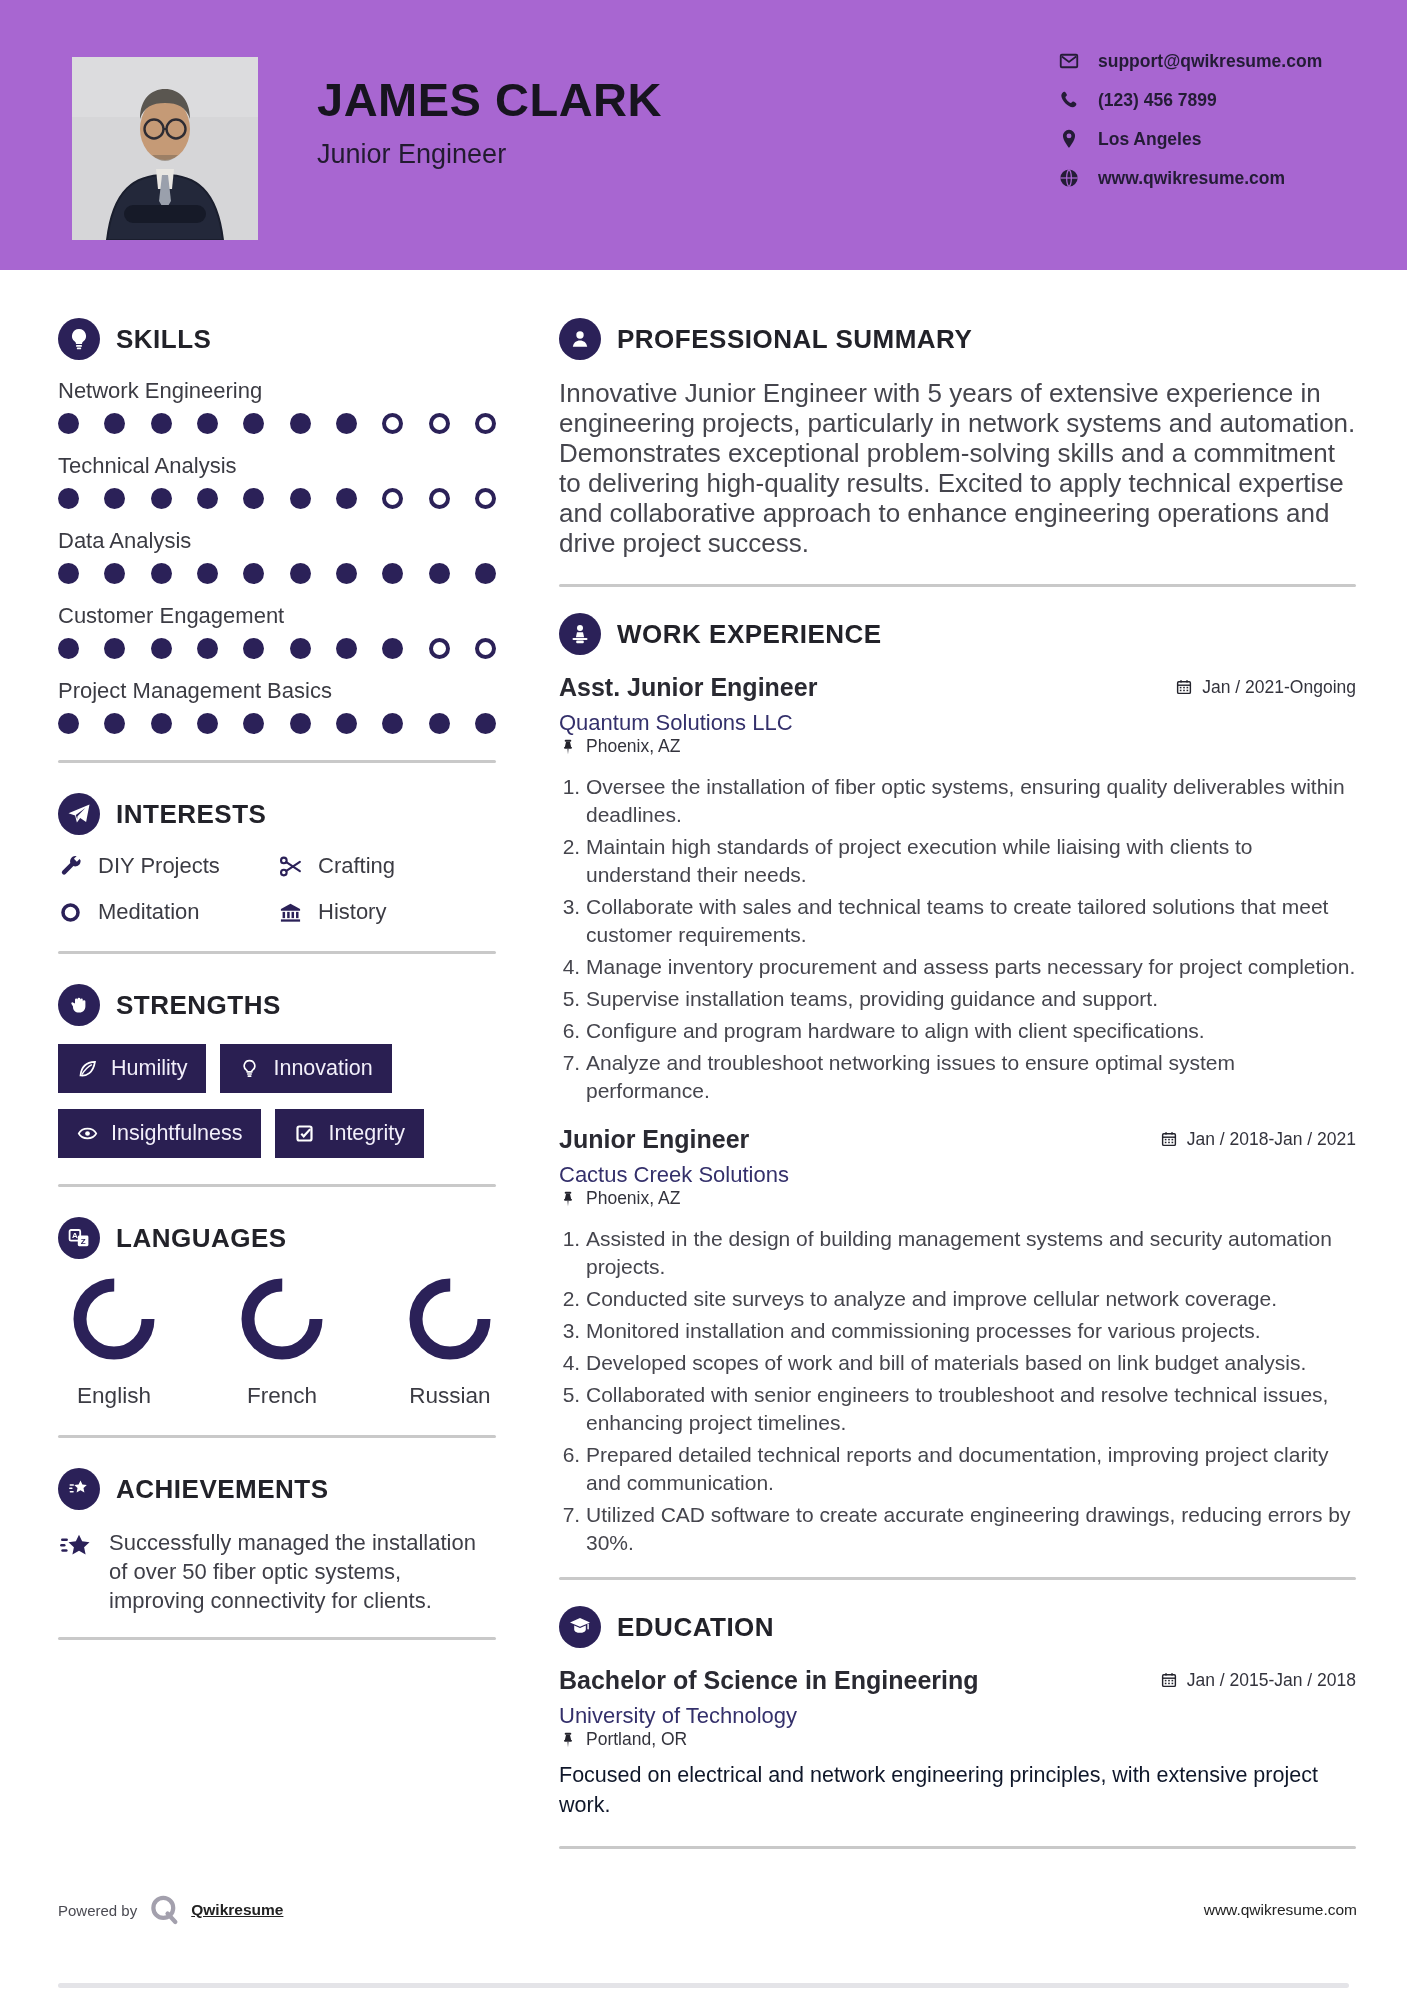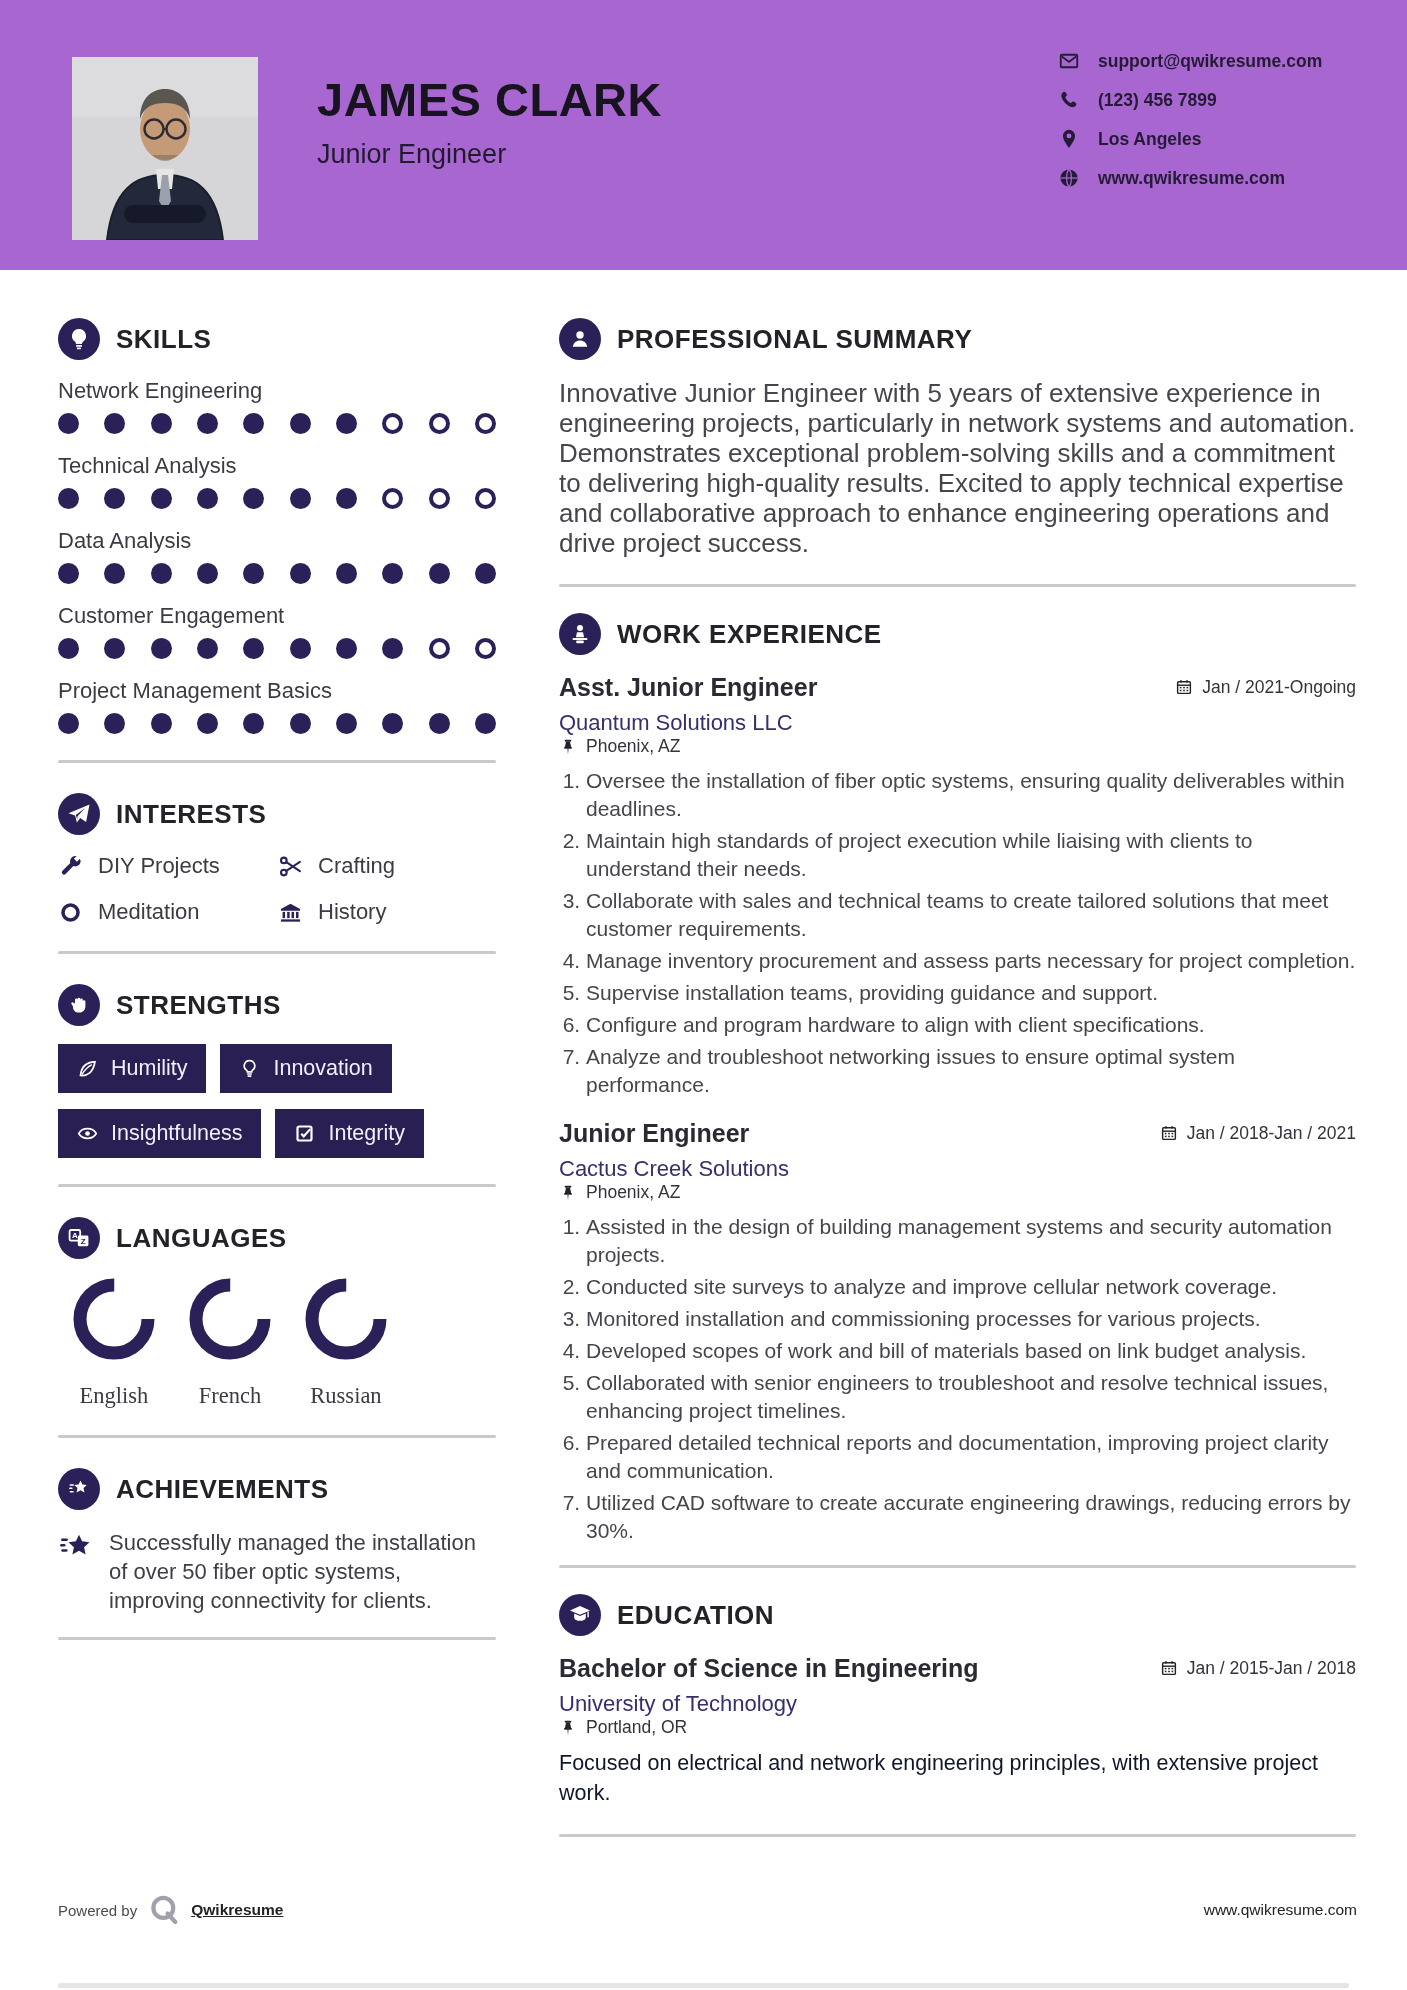--- a/index.html
+++ b/index.html
@@ -45,41 +45,41 @@
 
   
   .badges{display:flex;flex-wrap:wrap;gap:16px 14px;margin-top:4px;}
   .badge{height:49px;background:#2a1f52;color:#fff;display:inline-flex;align-items:center;
          gap:13px;padding:0 19px;}
   .b-icon{width:21px;height:21px;display:inline-flex;color:#fff;}
   .b-icon svg{width:21px;height:21px;}
   .b-label{font-size:21.5px;font-weight:500;color:#f2effa;}
 
   
-  .lang-row{display:flex;gap:32px;padding-left:14px;margin-top:10px;font-family:Liberation Serif, serif;}
+  .lang-row{display:flex;gap:84px;padding-left:14px;margin-top:10px;}
   .lang{display:flex;flex-direction:column;align-items:center;}
   .lang-label{margin-top:18px;font-size:22.5px;color:#3b3b43;}
 
   
   .ach-item{display:flex;gap:15px;margin-bottom:22px;}
   .ach-icon{flex:0 0 36px;width:36px;height:36px;color:#2b2158;}
   .ach-icon svg{width:36px;height:36px;}
   .ach-text{font-size:22px;line-height:29px;color:#3e3e47;}
 
   
   .summary-text{font-size:26px;line-height:30px;color:#45454d;margin-top:14px;}
   .job{margin-bottom:20px;}
   .job-head{display:flex;justify-content:space-between;align-items:baseline;}
   .job-title{margin:0;font-size:25px;font-weight:700;color:#2a2a32;}
   .meta{display:flex;align-items:center;gap:9px;font-size:17.5px;font-weight:500;color:#33333c;white-space:nowrap;}
   .micon{width:18px;height:18px;display:inline-flex;color:#23232c;}
   .micon svg{width:18px;height:18px;}
   .company-row{display:flex;justify-content:space-between;align-items:baseline;margin-top:8px;flex-direction:column;}
   .company{font-size:22px;font-weight:500;color:#34306b;}
-  .bullets{margin:10px 0 0;padding-left:27px;}
+  .bullets{margin:16px 0 0;padding-left:27px;}
   .bullets li{font-size:21px;line-height:28px;color:#45454d;margin-bottom:4px;}
   .edu-desc{font-size:21.5px;line-height:30px;color:#0f172a;margin-top:10px;}
 
   
   .footer{position:absolute;left:58px;right:50px;top:1893px;display:flex;justify-content:space-between;align-items:center;}
   .fleft{display:flex;align-items:center;gap:10px;}
   .powered{font-size:15px;color:#4a4a52;}
   .qlogo{width:34px;height:34px;display:inline-flex;}
   .brand{font-size:15.5px;font-weight:700;color:#222;text-decoration:underline;}
   .fsite{font-size:15.5px;font-weight:500;color:#222;}

